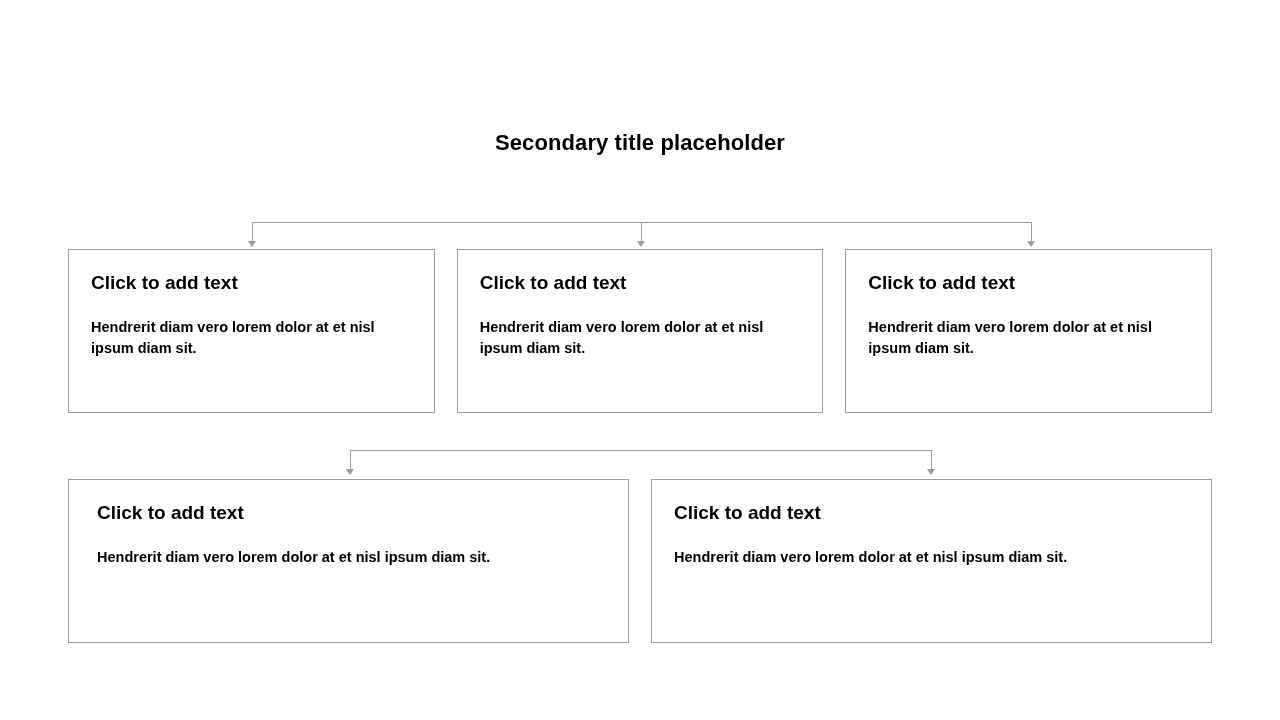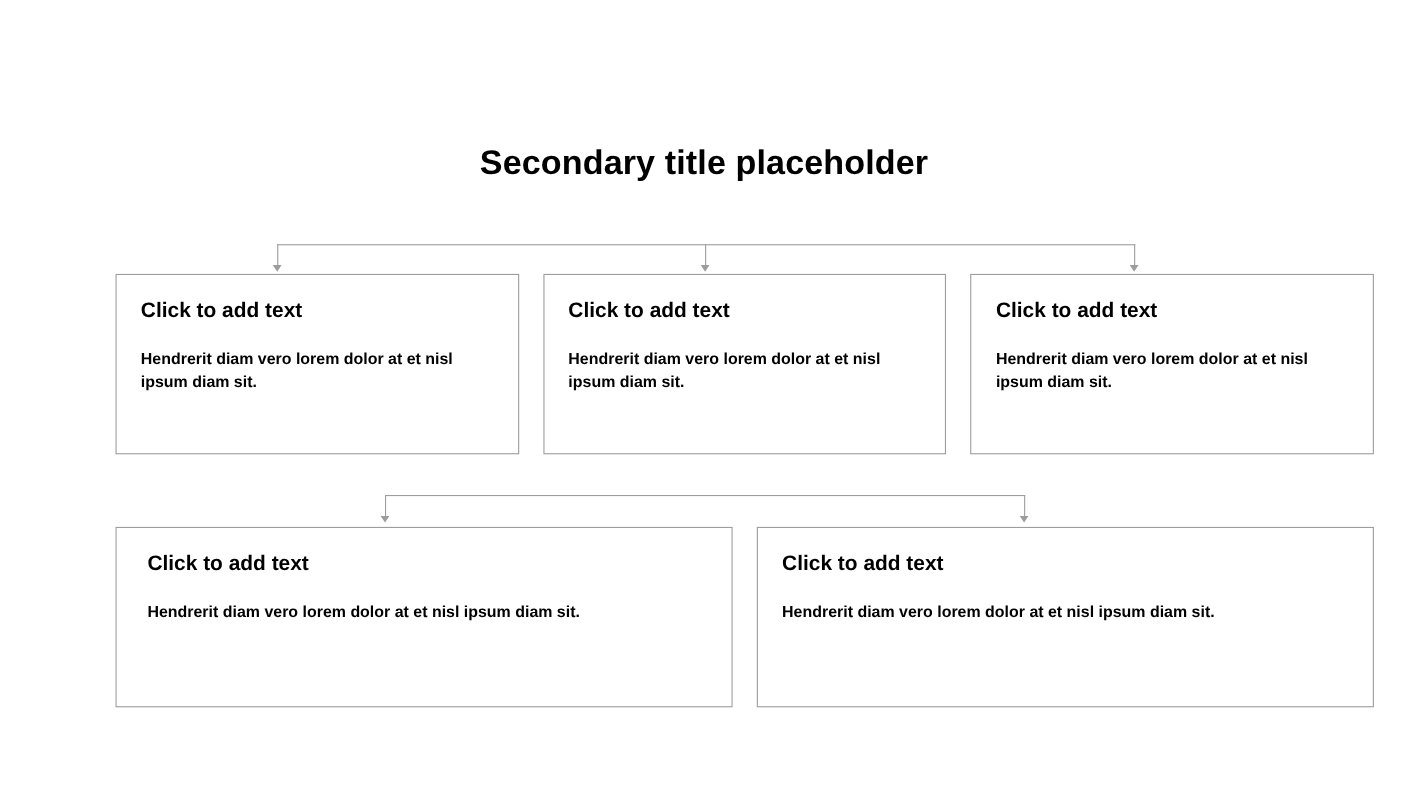--- a/index.html
+++ b/index.html
@@ -19,21 +19,21 @@
     box-sizing: border-box;
     overflow: hidden;
   }
 
   .slide-title {
     position: absolute;
     left: 0;
     top: 130px;
     width: 1280px;
     text-align: center;
-    font-size: 31px;
+    font-size: 22px;
     font-weight: bold;
     letter-spacing: 0.1px;
   }
 
   
   .connector {
     position: absolute;
     pointer-events: none;
   }
 
@@ -48,21 +48,20 @@
     height: 0;
     border-left: 4px solid transparent;
     border-right: 4px solid transparent;
     border-top: 6px solid #9d9d9d;
   }
 
   
   .row {
     position: absolute;
     display: flex;
-    margin-left: 37px;
   }
 
   .row1 {
     left: 68px;
     top: 249px;
     width: 1144px;
     height: 164px;
     gap: 22px;
   }
 

